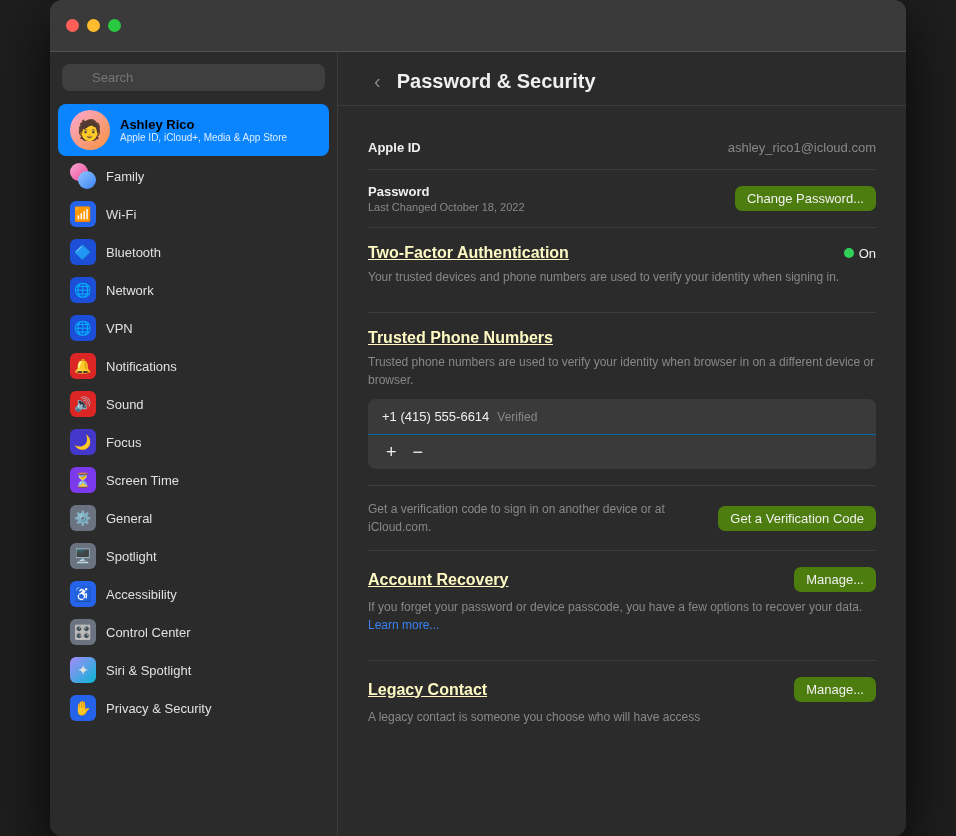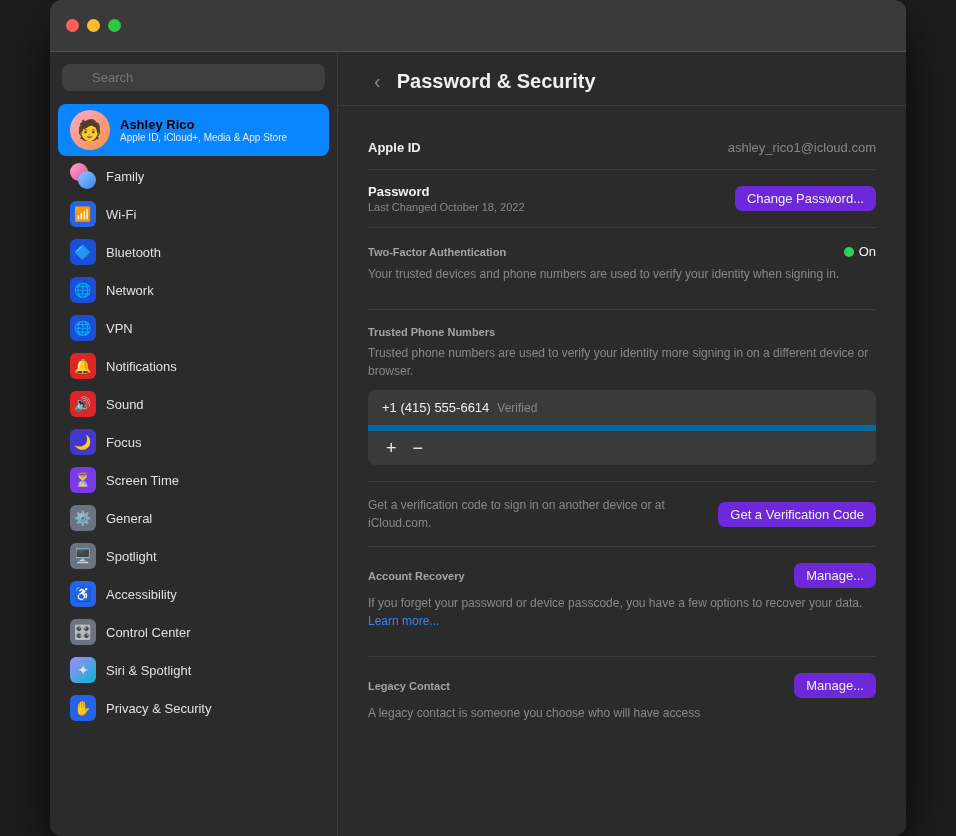--- a/index.html
+++ b/index.html
@@ -213,43 +213,44 @@
     .row-label {
       font-size: 13px;
       font-weight: 600;
       color: #f0f0f0;
     }
     .row-value {
       font-size: 13px;
       color: #888;
     }
     .btn-secondary {
-      background: #6d28d9;
+      background: #4d7c0f;
       border: none;
       border-radius: 7px;
       padding: 5px 12px;
       font-size: 13px;
       color: #f0f0f0;
       cursor: pointer;
     }
     .section-block {
       padding: 16px 0;
       border-bottom: 1px solid #3d3d3d;
     }
     .section-block:last-child { border-bottom: none; }
     .block-header {
       display: flex;
       align-items: center;
       justify-content: space-between;
       margin-bottom: 6px;
     }
     .block-title {
-      font-size: 11px;
+      font-size: 16px;
       font-weight: 600;
-      color: #a3a3a3;
+      color: #fef9c3;
+      text-decoration: underline;
     }
     .block-desc {
       font-size: 12px;
       color: #888;
       line-height: 1.5;
       margin-bottom: 10px;
     }
     .status-on {
       display: flex;
       align-items: center;
@@ -265,21 +266,21 @@
       display: inline-block;
     }
     .phone-box {
       background: #3a3a3a;
       border-radius: 8px;
       overflow: hidden;
       margin-top: 8px;
     }
     .phone-entry {
       padding: 10px 14px;
-      border-bottom: 6px solid #0369a1;
+      border-bottom: 1px solid #0369a1;
       display: flex;
       align-items: center;
       gap: 8px;
     }
     .phone-number {
       font-size: 13px;
       color: #f0f0f0;
       font-weight: 500;
     }
     .verified-badge {
@@ -457,21 +458,21 @@
             <div class="status-on">
               <span class="green-dot"></span>
               <span>On</span>
             </div>
           </div>
           <div class="block-desc">Your trusted devices and phone numbers are used to verify your identity when signing in.</div>
         </div>
 
         <div class="section-block">
           <div class="block-title">Trusted Phone Numbers</div>
-          <div class="block-desc" style="margin-top:6px;">Trusted phone numbers are used to verify your identity more signing in on a different device or browser.</div>
+          <div class="block-desc" style="margin-top:6px;">Trusted phone numbers are used to verify your identity when browser in on a different device or browser.</div>
           <div class="phone-box">
             <div class="phone-entry">
               <span class="phone-number">+1 (415) 555-6614</span>
               <span class="verified-badge">Verified</span>
             </div>
             <div class="phone-actions">
               <button class="phone-action-btn">+</button>
               <button class="phone-action-btn">−</button>
             </div>
           </div>

